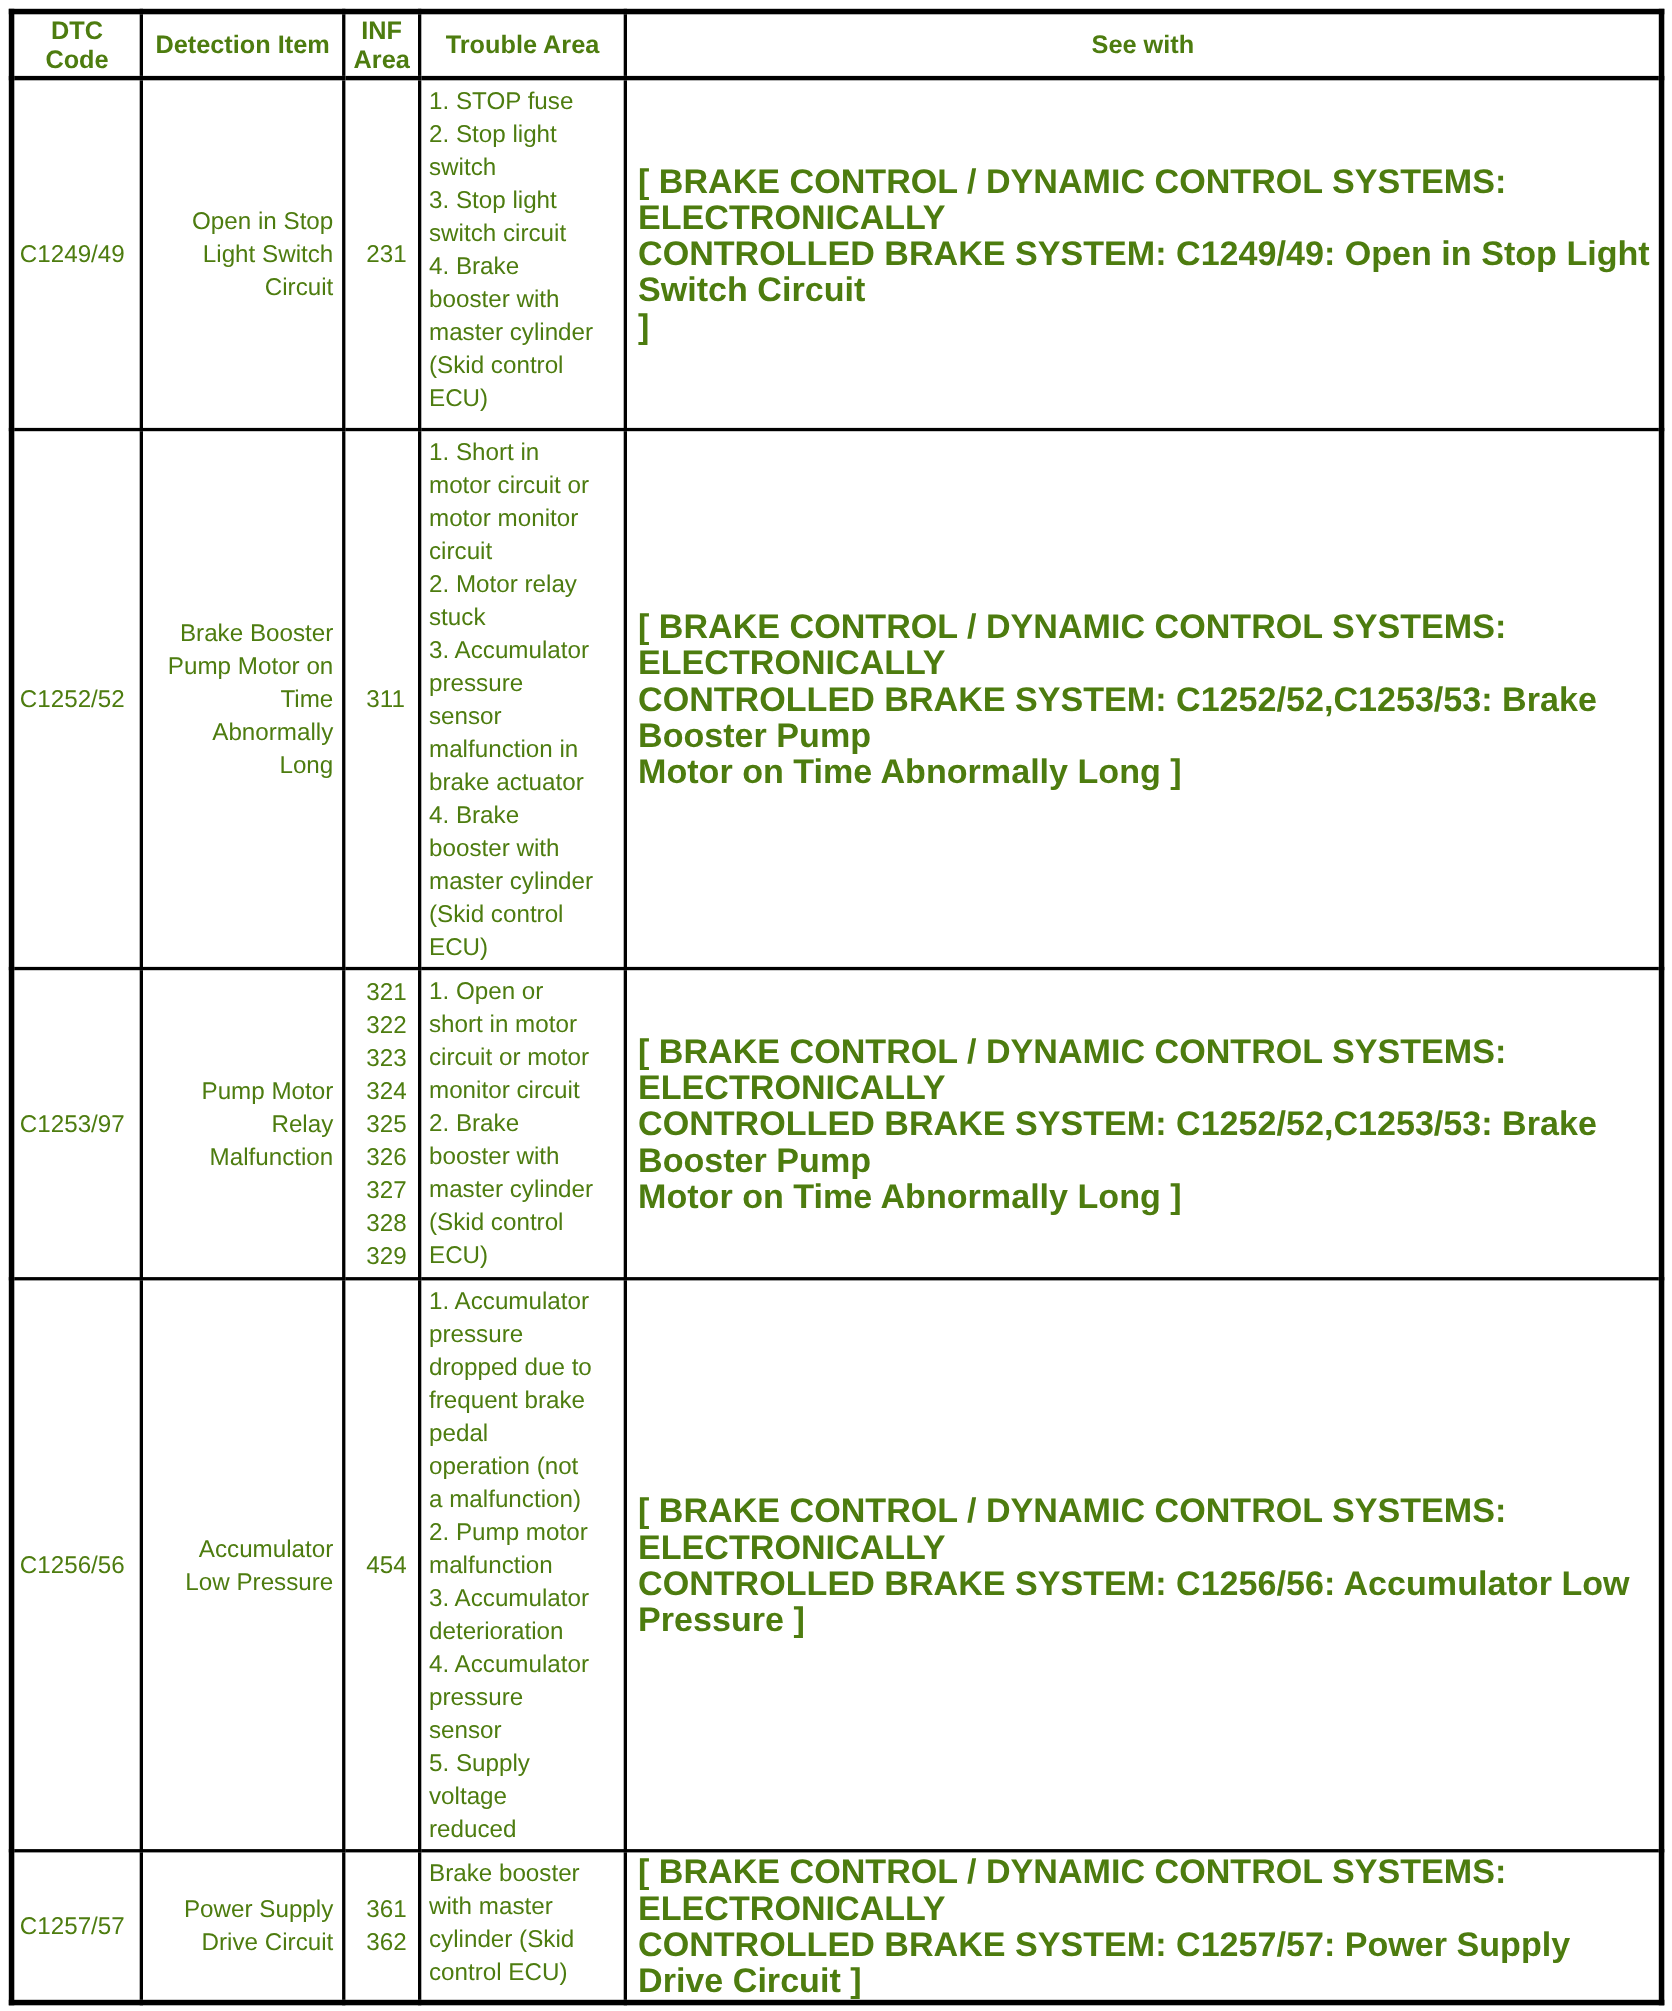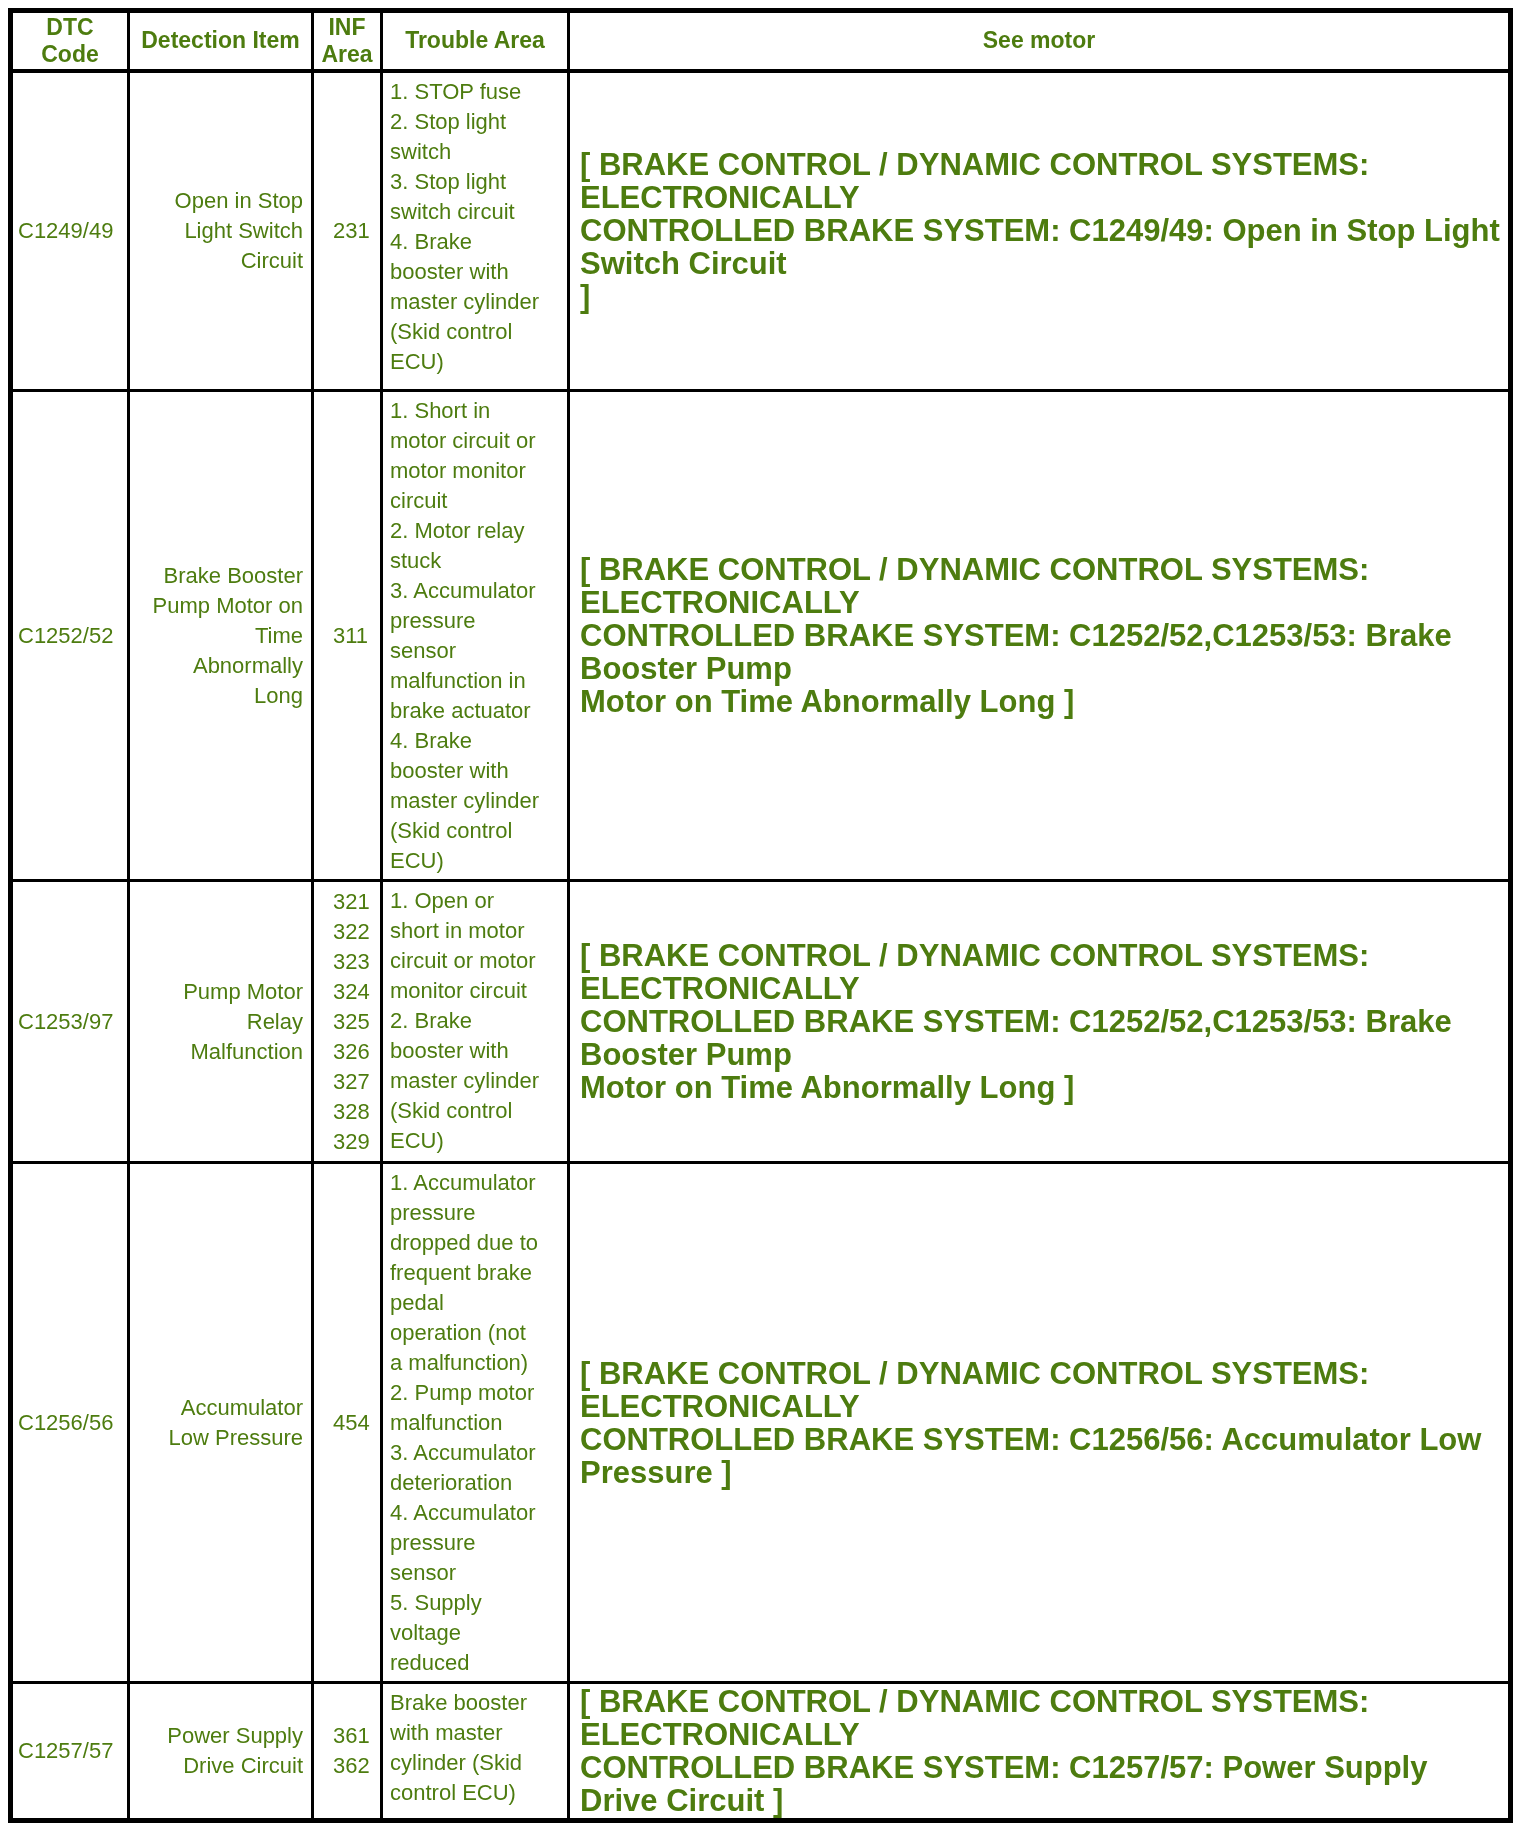--- a/index.html
+++ b/index.html
@@ -76,21 +76,21 @@
         <col class="c-inf">
         <col class="c-trouble">
         <col class="c-see">
     </colgroup>
     <thead>
       <tr>
         <th>DTC Code</th>
         <th>Detection Item</th>
         <th>INF Area</th>
         <th>Trouble Area</th>
-        <th>See motor</th>
+        <th>See with</th>
       </tr>
     </thead>
     <tbody>
       <tr class="r1">
         <td class="cell-dtc">C1249/49</td>
         <td class="cell-det">Open in Stop
 Light Switch
 Circuit</td>
         <td class="cell-inf">231</td>
         <td class="cell-trouble">1. STOP fuse

